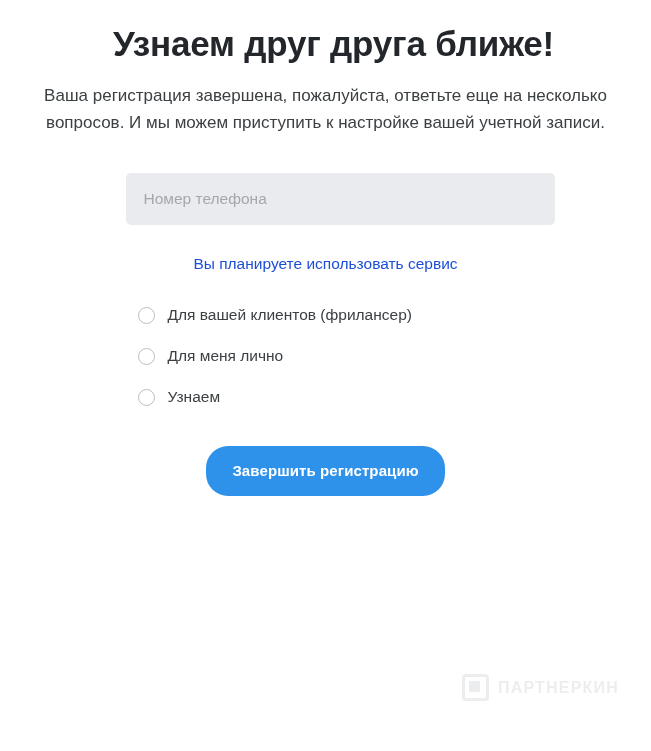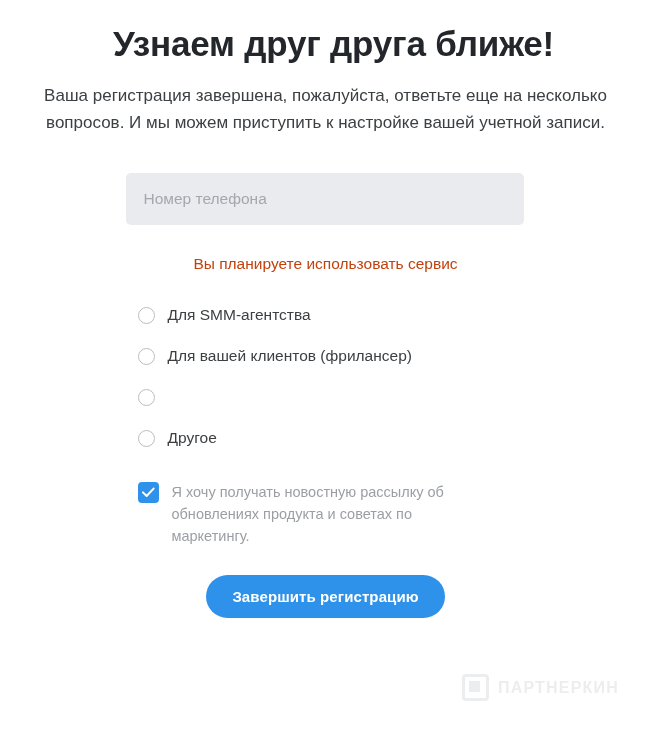--- a/index.html
+++ b/index.html
@@ -40,39 +40,39 @@
     width: 600px;
     font-weight: normal;
   }
   .form-area {
     width: 400px;
     margin: 36px auto 0 auto;
   }
   .phone-input {
     display: block;
     box-sizing: border-box;
-    width: 398px;
+    width: 429px;
     height: 52px;
     background: #e9ebee;
     border: none;
     border-radius: 5px;
     padding: 0 18px;
     font-size: 15.5px;
     font-family: "Liberation Sans", sans-serif;
     color: #3c4043;
     outline: none;
   }
   .phone-input::placeholder {
     color: #a4a8ad;
     opacity: 1;
   }
   .question {
     text-align: center;
     font-size: 15.5px;
-    color: #c2410c;
+    color: #1d4ed8;
     margin-top: 30px;
   }
   .radio-list {
     margin: 22px 0 0 12px;
   }
   .radio-row {
     display: flex;
     align-items: center;
     height: 41px;
   }
@@ -120,21 +120,21 @@
   .submit-wrap {
     display: flex;
     justify-content: center;
     margin-top: 28px;
   }
   .submit-button {
     background: #2f92ea;
     color: #ffffff;
     border: none;
     border-radius: 22px;
-    height: 43px;
+    height: 50px;
     padding: 8px 26px;
     font-size: 15px;
     font-family: "Liberation Sans", sans-serif;
     font-weight: bold;
     cursor: pointer;
     letter-spacing: 0.1px;
   }
   .watermark {
     position: absolute;
     right: 32px;
@@ -179,51 +179,40 @@
   <p class="subtitle">Ваша регистрация завершена, пожалуйста, ответьте еще на несколько вопросов. И мы можем приступить к настройке вашей учетной записи.</p>
 
   <div class="form-area">
 
     <input class="phone-input" type="text" placeholder="Номер телефона" style="">
 
     <div class="question">Вы планируете использовать сервис</div>
 
     <div class="radio-list">
 
-      <div class="radio-row">
-        <span class="radio-circle"></span>
-        <span class="radio-label">Для SMM-агентства</span>
-      </div>
 
 
       <div class="radio-row">
         <span class="radio-circle"></span>
         <span class="radio-label">Для вашей клиентов (фрилансер)</span>
       </div>
 
 
       <div class="radio-row">
         <span class="radio-circle"></span>
+        <span class="radio-label">Для меня лично</span>
       </div>
 
       <div class="radio-row">
         <span class="radio-circle"></span>
-        <span class="radio-label">Другое</span>
+        <span class="radio-label">Узнаем</span>
       </div>
 
     </div>
 
-    <div class="checkbox-row">
-      <span class="checkbox-box">
-        <svg width="13" height="11" viewBox="0 0 13 11" fill="none" aria-hidden="true">
-          <path d="M1 5.4 L4.6 9 L11.6 1.6" stroke="#ffffff" stroke-width="2" stroke-linecap="round" stroke-linejoin="round"></path>
-        </svg>
-      </span>
-      <span class="checkbox-text">Я хочу получать новостную рассылку об обновлениях продукта и советах по маркетингу.</span>
-    </div>
 
     <div class="submit-wrap">
       <button class="submit-button">Завершить регистрацию</button>
     </div>
 
   </div>
 
   <div class="watermark">
     <span class="watermark-mark"></span>
     <span class="watermark-text">ПАРТНЕРКИН</span>

